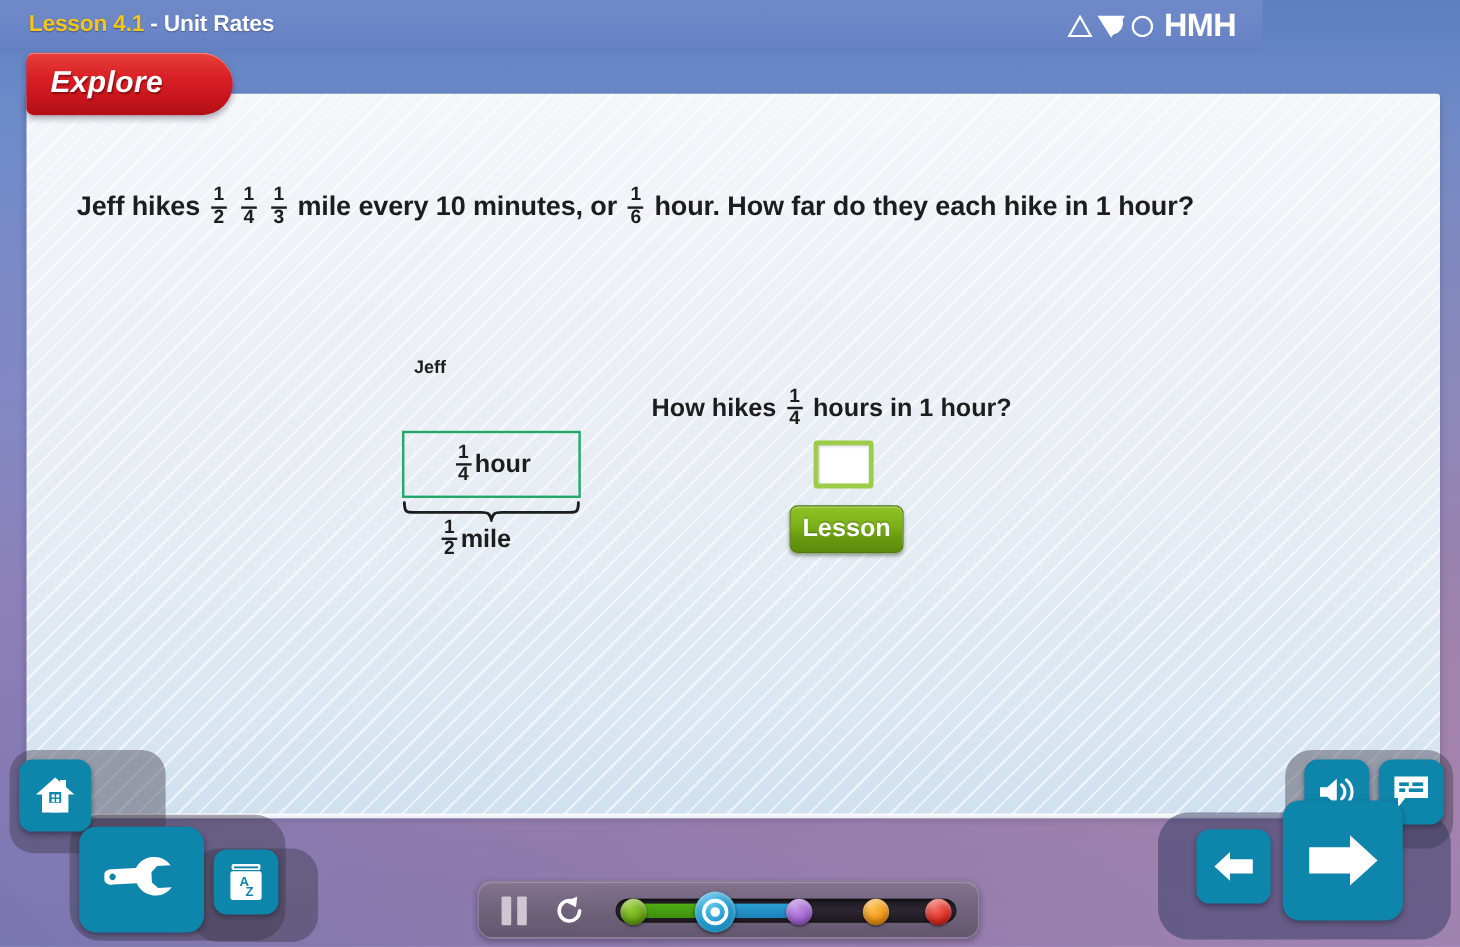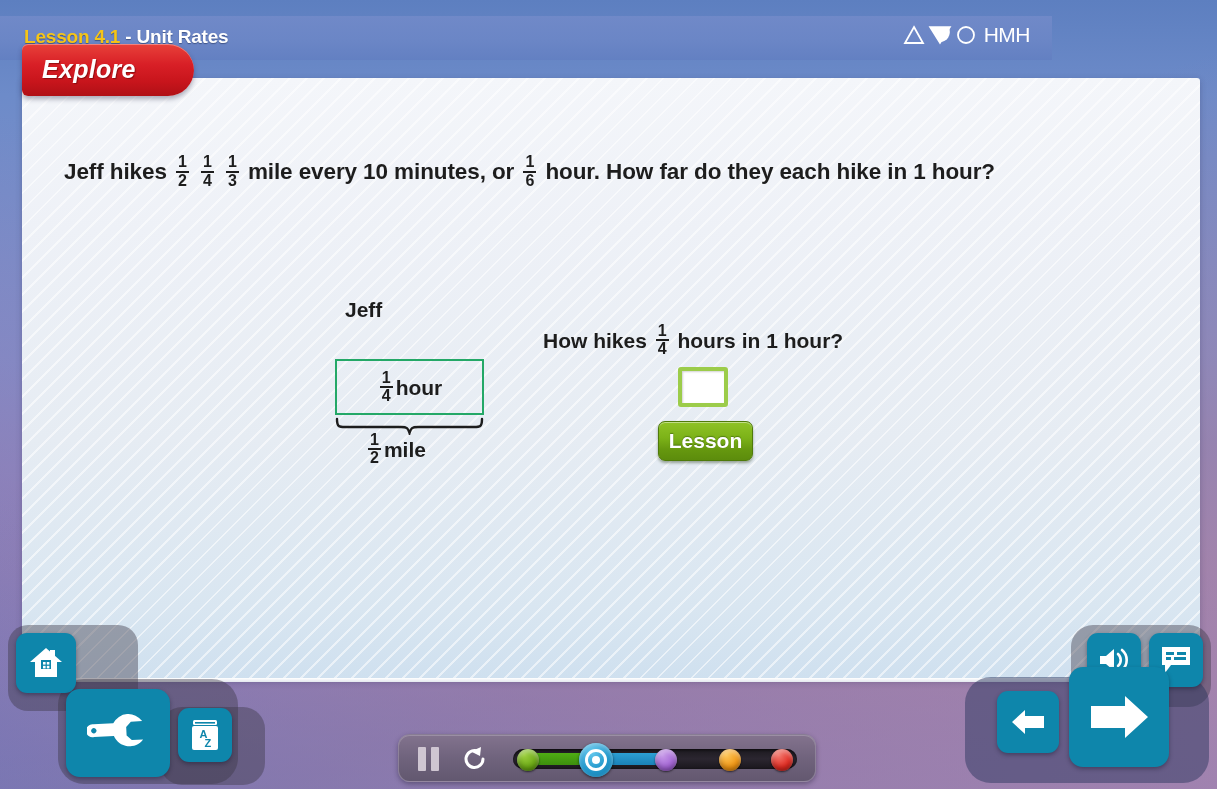--- a/index.html
+++ b/index.html
@@ -9,41 +9,41 @@
     font-family:"Liberation Sans", sans-serif;
     background:
       linear-gradient(160deg, rgba(110,140,200,0) 40%, rgba(150,120,160,0.55) 72%, rgba(168,130,170,0.75) 100%),
       linear-gradient(200deg, rgba(110,140,200,0) 45%, rgba(120,110,180,0.45) 75%, rgba(90,110,190,0.75) 100%),
       linear-gradient(180deg, #5d7fc0 0%, #6d8bc9 12%, #8a93c9 46%, #a98fb8 72%, #ab8fba 86%, #8f8cc4 100%);
     position:relative;
   }
 
   
   #header {
-    position:absolute; left:0; top:16px; width:1052px; height:44px;
+    position:absolute; left:0; top:0; width:1052px; height:44px;
     background:linear-gradient(180deg,#7089c8 0%, #6b86c6 55%, #6380c2 100%);
     padding-left:12px;
   }
   #lesson-title {
     position:absolute; left:24px; top:10px;
     font-size:19px; font-weight:bold; letter-spacing:-0.2px;
     white-space:nowrap;
     text-shadow:0 1px 1px rgba(30,45,85,0.55);
   }
   #lesson-title .num { color:#f5c518; }
   #lesson-title .sep { color:#ffffff; }
   #lesson-title .name { color:#ffffff; }
 
   #hmh-logo {
     position:absolute; right:22px; top:8px;
     display:flex; align-items:center; gap:7px;
   }
   #hmh-logo .marks { display:flex; align-items:center; gap:3px; }
   #hmh-logo .word {
-    color:#ffffff; font-size:21px; font-weight:normal; letter-spacing:-0.5px;
+    color:#ffffff; font-size:27px; font-weight:bold; letter-spacing:-0.5px;
     line-height:1;
   }
 
   
   #explore-tab {
     position:absolute; left:22px; top:44px; width:172px; height:52px;
     background:linear-gradient(180deg,#e8413a 0%, #d81f26 40%, #c8151c 72%, #b01016 100%);
     border-radius:6px 26px 26px 6px;
     box-shadow:0 3px 5px rgba(30,30,60,0.35), inset 0 1px 0 rgba(255,255,255,0.35);
     z-index:6;
@@ -82,21 +82,21 @@
     display:inline-block; vertical-align:-0.42em;
     text-align:center; line-height:1.02; margin:0 3px;
     font-size:16px; font-weight:bold;
   }
   .frac .num { display:block; padding:0 2px; }
   .frac .den { display:block; border-top:2px solid #1d1d1d; padding:0 2px; }
 
   
   #jeff-label {
     position:absolute; left:323px; top:220px;
-    font-size:21px; font-weight:bold; color:#1d1d1d;
+    font-size:15px; font-weight:bold; color:#1d1d1d;
   }
   #jeff-box {
     position:absolute; left:313px; top:281px; width:149px; height:56px;
     border:2px solid #24a867; background:transparent;
     display:flex; align-items:center; justify-content:center;
   }
   #jeff-box-text {
     font-size:21px; font-weight:bold; color:#1d1d1d; white-space:nowrap;
   }
   #jeff-brace {

